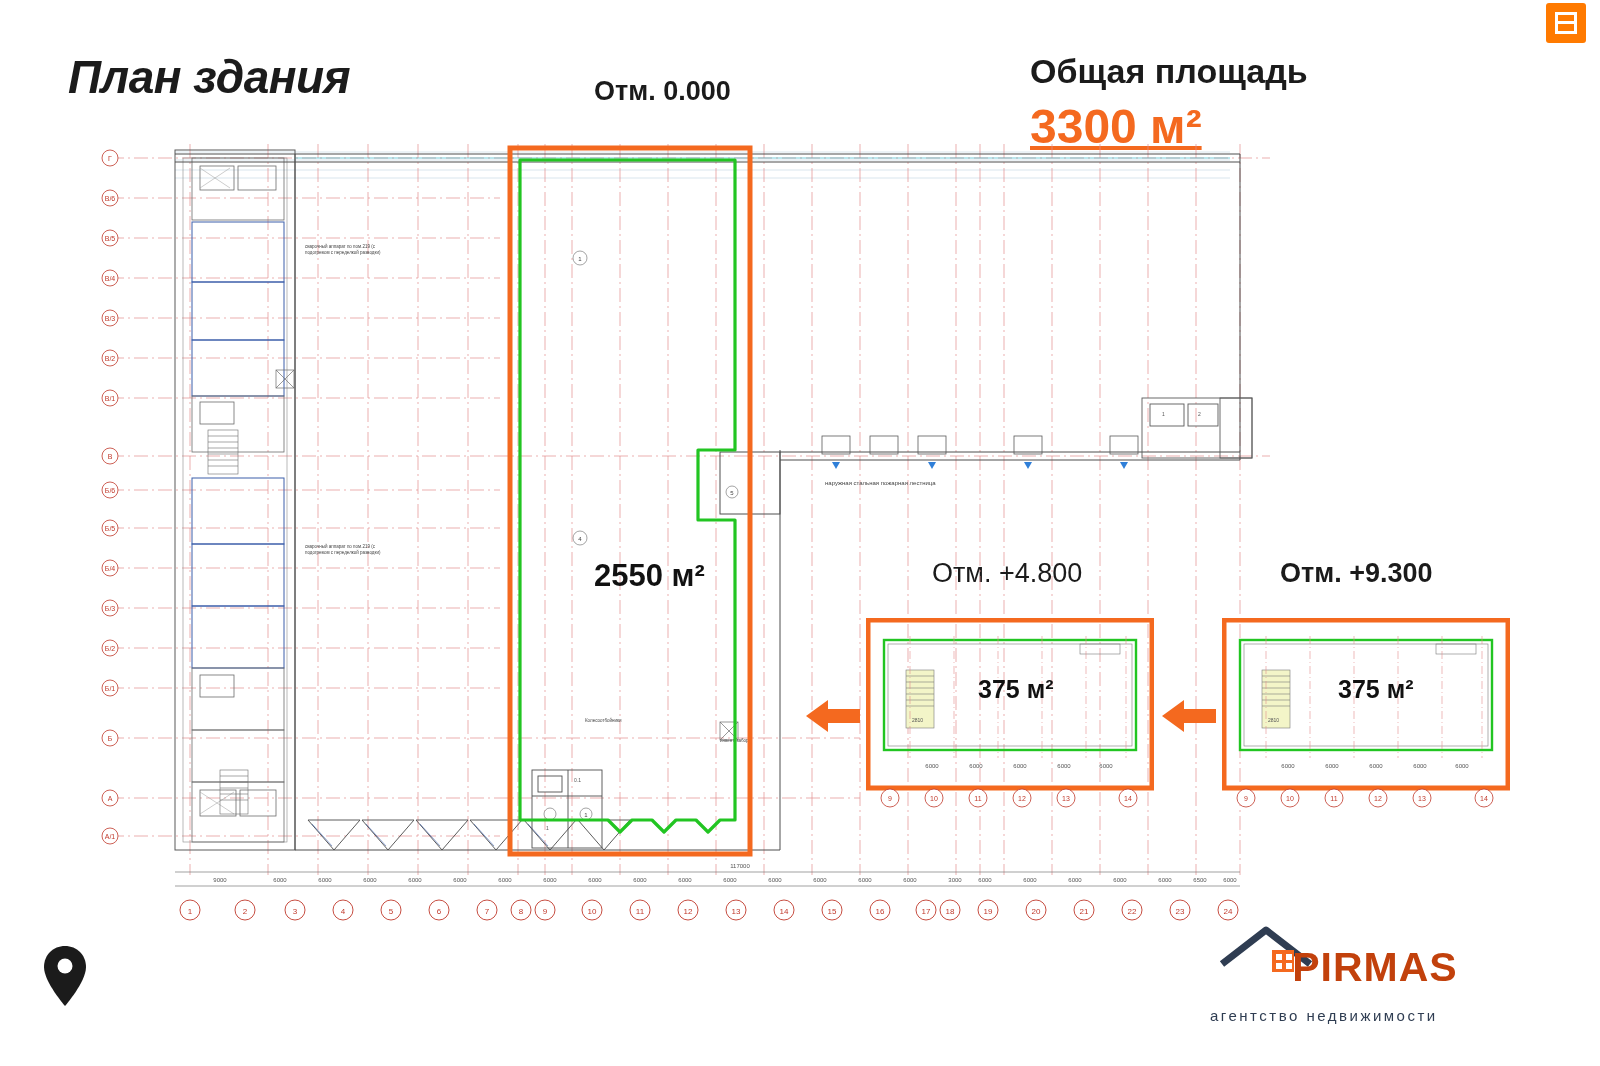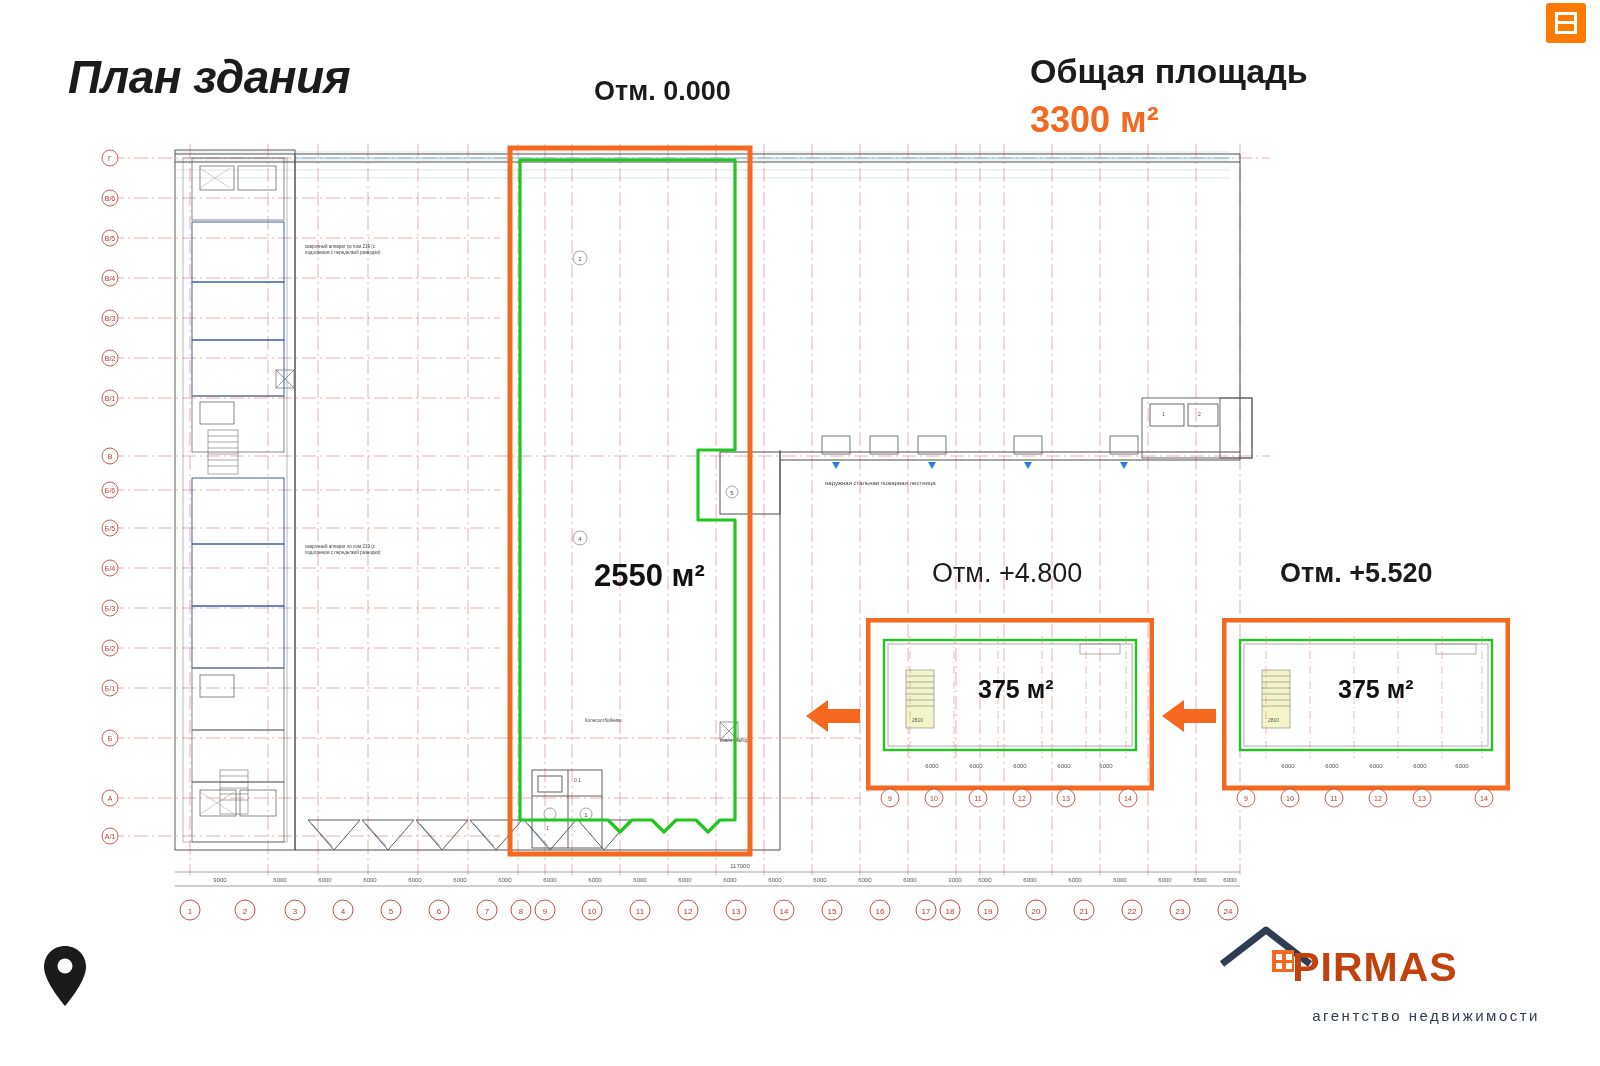--- a/index.html
+++ b/index.html
@@ -92,24 +92,25 @@
     top: 50px;
     width: 420px;
   }
   .total-line {
     font-size: 34px;
     font-weight: bold;
     color: #1b1b1b;
     line-height: 1.25;
   }
   .total-value {
-    font-size: 36px;
+    font-size: 48px;
     font-weight: bold;
     color: #f4691f;
     margin-top: 6px;
+    text-decoration: underline;
   }
   .mark-4800 {
     position: absolute;
     left: 932px;
     top: 558px;
     font-size: 27px;
     font-weight: normal;
     color: #1b1b1b;
   }
   .mark-9300 {
@@ -186,21 +187,20 @@
     text-align: center;
     font-size: 41px;
     font-weight: bold;
     letter-spacing: 1px;
     color: #c2410c;
   }
   .pirmas-sub {
     position: absolute;
     left: 0; bottom: 2px;
     width: 330px;
-    text-align: right;
     font-size: 15px;
     letter-spacing: 2.5px;
     color: #2f3d52;
   }
 </style>
 </head>
 <body>
 
 <div class="page">
 
@@ -210,21 +210,21 @@
 
   <div class="main-title">План здания</div>
   <div class="mark-000">Отм. 0.000</div>
 
   <div class="total-block">
     <div class="total-line">Общая площадь</div>
     <div class="total-value">3300 м²</div>
   </div>
 
   <div class="mark-4800">Отм. +4.800</div>
-  <div class="mark-9300">Отм. +5.520</div>
+  <div class="mark-9300">Отм. +9.300</div>
 
   <div class="drawing">
     <svg width="1240" height="810" viewBox="0 0 1240 810" xmlns="http://www.w3.org/2000/svg">
       <defs>
         <g id="circmark">
           <circle r="8" fill="#ffffff" stroke="#c0392b" stroke-width="1"></circle>
         </g>
       </defs>
 
       <g stroke="#9fb8d0" stroke-width="0.6" opacity="0.65">

